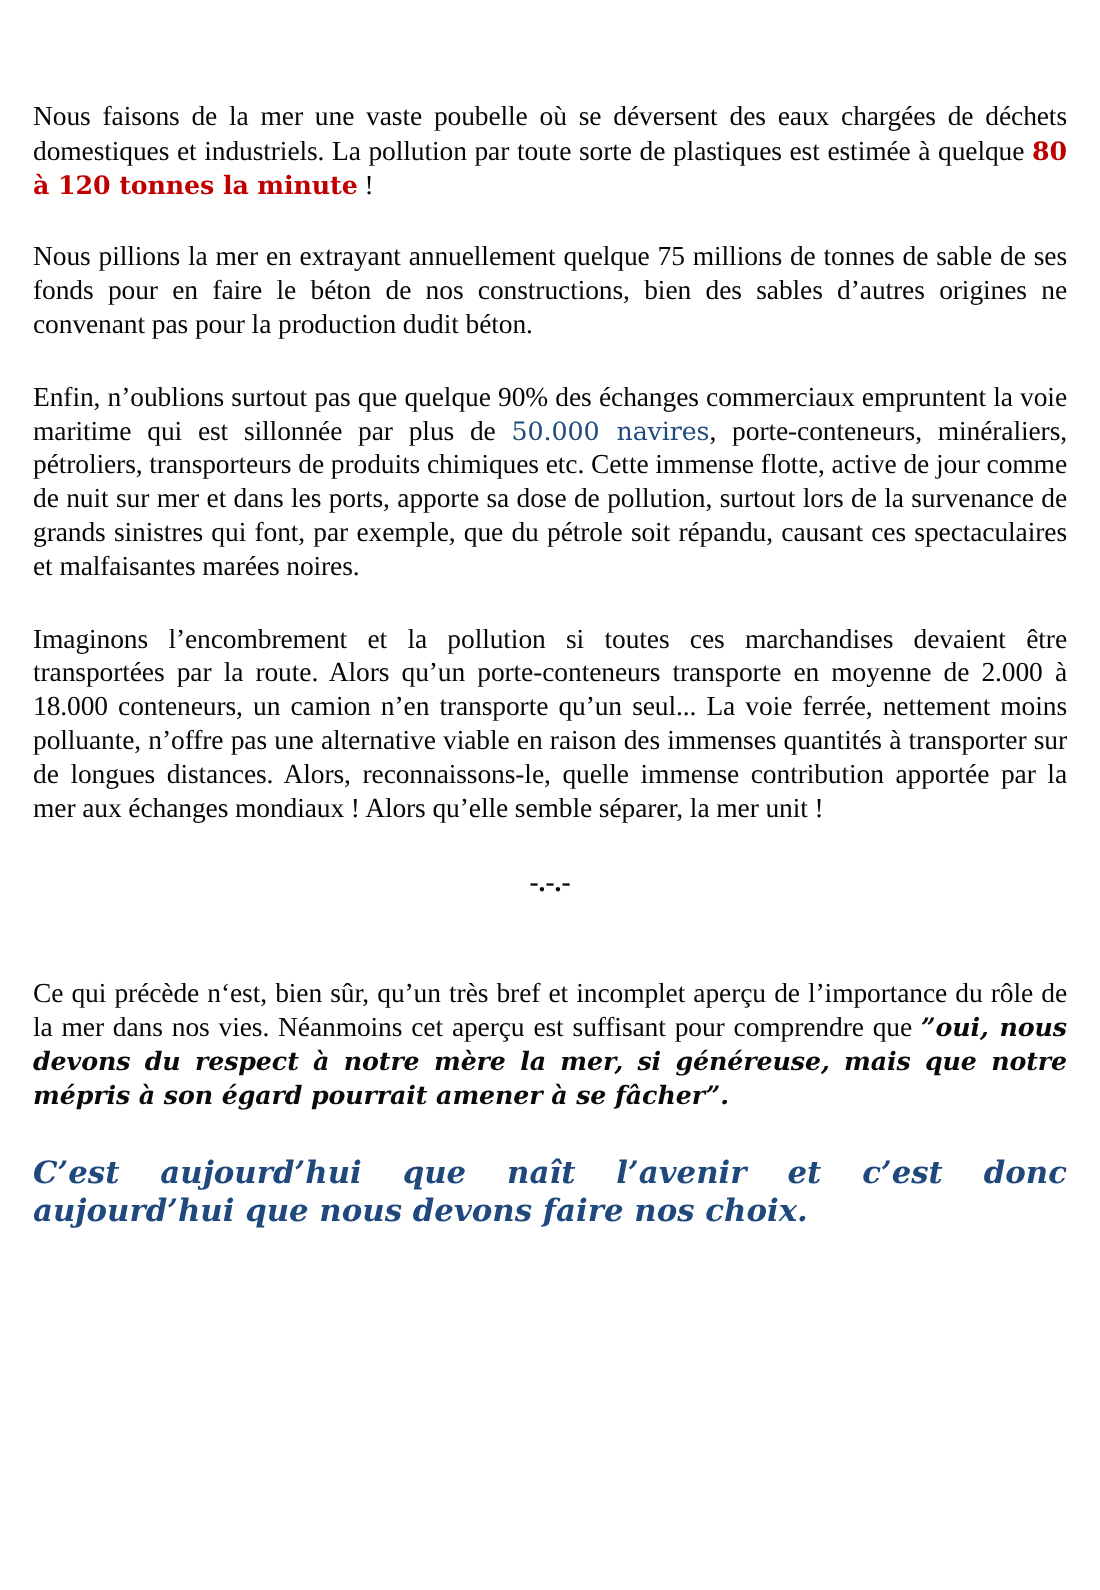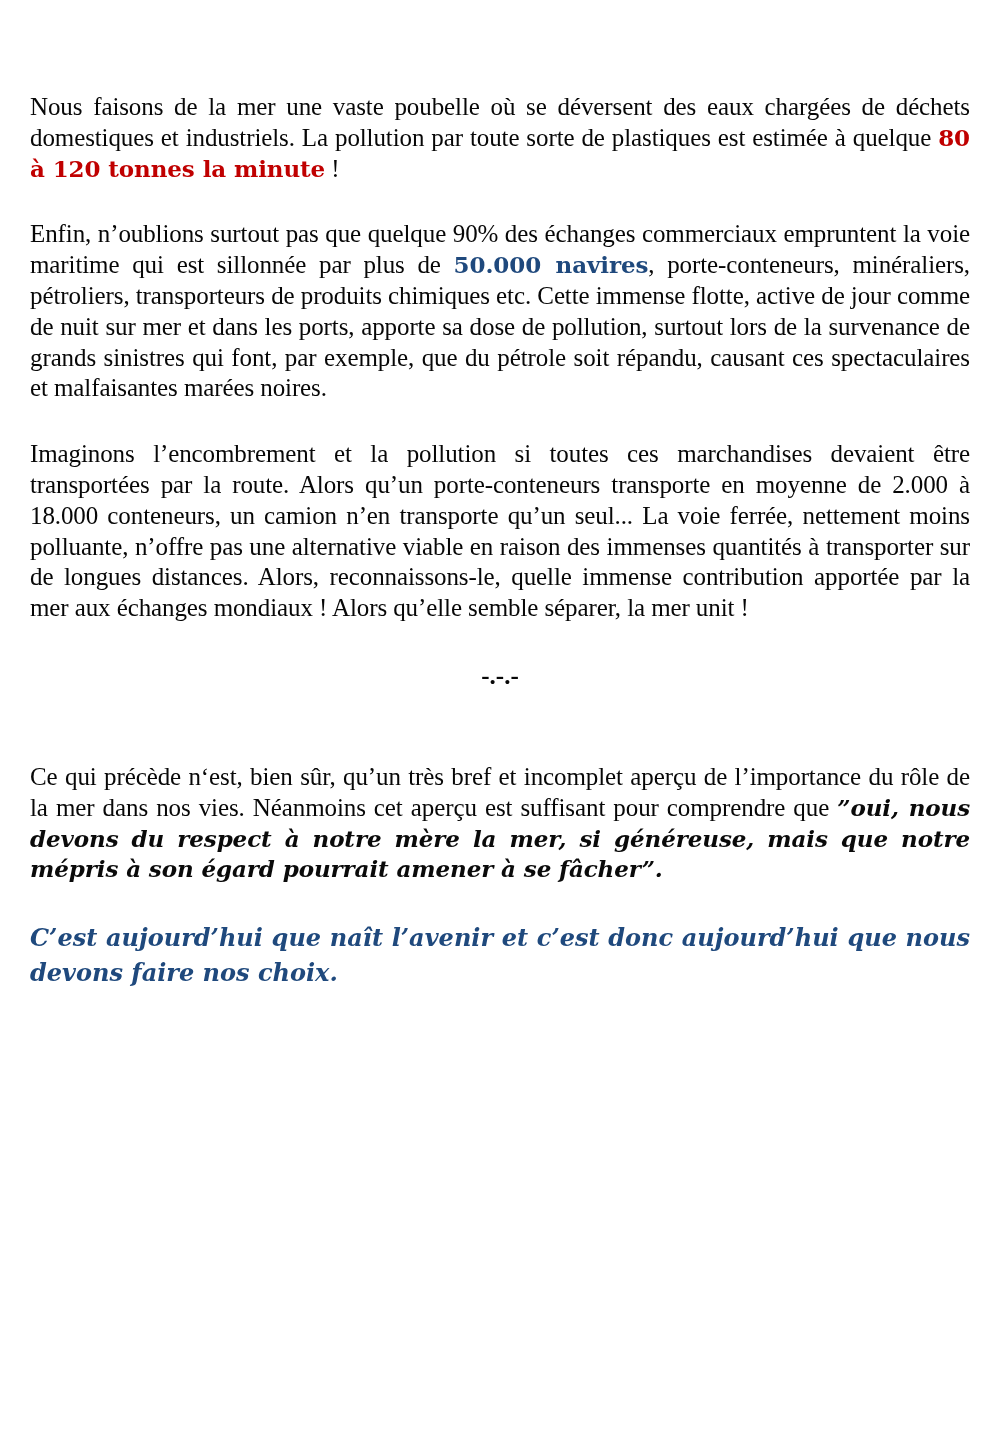--- a/index.html
+++ b/index.html
@@ -26,21 +26,21 @@
     color: #070707;
   }
   .run-red {
     font-family: "DejaVu Serif", serif;
     font-weight: 700;
     font-size: 23px;
     color: #C00000;
   }
   .run-blue {
     font-family: "DejaVu Serif", serif;
-    font-weight: 700;
+    font-weight: 400;
     font-size: 23px;
     color: #1F497D;
   }
   .run-quote {
     font-family: "DejaVu Serif", serif;
     font-weight: 700;
     font-style: italic;
     font-size: 23px;
     color: #0a0a0a;
   }
@@ -49,34 +49,35 @@
     font-size: 25px;
     font-weight: 700;
     text-align: center;
     margin: 38px 0 72px 0;
     color: #070707;
   }
   p.final-para {
     font-family: "DejaVu Serif", serif;
     font-weight: 700;
     font-style: italic;
-    font-size: 24px;
+    font-size: 28px;
     line-height: 35px;
     text-align: justify;
     margin: 0;
     color: #1F497D;
   }
 </style>
 </head>
 <body>
 
 <div class="page">
 
   <p class="body-para"><span>Nous faisons de la mer une vaste poubelle où se déversent des eaux chargées de déchets domestiques et industriels. La pollution par toute sorte de plastiques est estimée à quelque </span><span class="run-red">80 à 120 tonnes la minute</span><span> !</span></p>
 
+  <p class="body-para"><span>Nous pillions la mer en extrayant annuellement quelque 75 millions de tonnes de sable de ses fonds pour en faire le béton de nos constructions, bien des sables d’autres origines ne convenant pas pour la production dudit béton.</span></p>
 
 
   <p class="body-para"><span>Enfin, n’oublions surtout pas que quelque 90% des échanges commerciaux empruntent la voie maritime qui est sillonnée par plus de </span><span class="run-blue">50.000 navires</span><span>, porte-conteneurs, minéraliers, pétroliers, transporteurs de produits chimiques etc. Cette immense flotte, active de jour comme de nuit sur mer et dans les ports, apporte sa dose de pollution, surtout lors de la survenance de grands sinistres qui font, par exemple, que du pétrole soit répandu, causant ces spectaculaires et malfaisantes marées noires.</span></p>
 
   <p class="body-para"><span>Imaginons l’encombrement et la pollution si toutes ces marchandises devaient être transportées par la route. Alors qu’un porte-conteneurs transporte en moyenne de 2.000 à 18.000 conteneurs, un camion n’en transporte qu’un seul... La voie ferrée, nettement moins polluante, n’offre pas une alternative viable en raison des immenses quantités à transporter sur de longues distances. Alors, reconnaissons-le, quelle immense contribution apportée par la mer aux échanges mondiaux !  Alors qu’elle semble séparer, la mer unit !</span></p>
 
   <p class="separator">-.-.-</p>
 
   <p class="body-para"><span>Ce qui précède n‘est, bien sûr, qu’un très bref et incomplet aperçu de l’importance du rôle de la mer dans nos vies. Néanmoins cet aperçu est suffisant pour comprendre que </span><span class="run-quote">”oui, nous devons du respect à notre mère la mer, si généreuse, mais que notre mépris à son égard pourrait amener à se fâcher”.</span></p>
 

